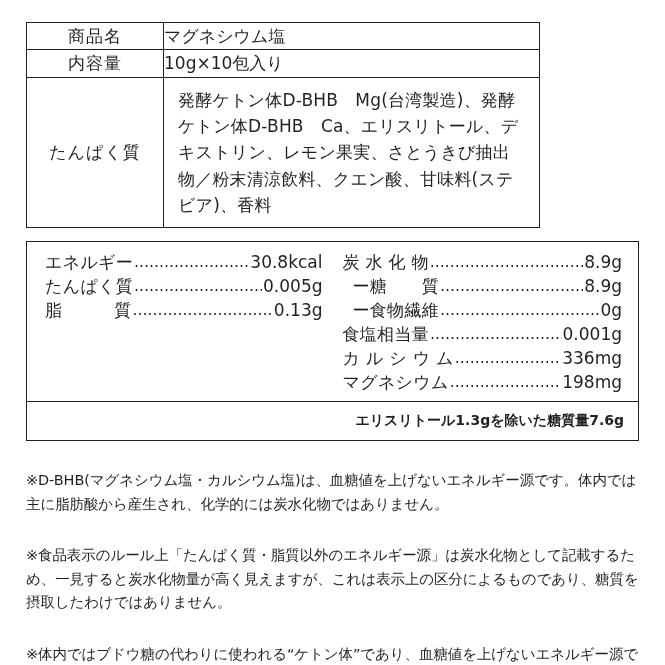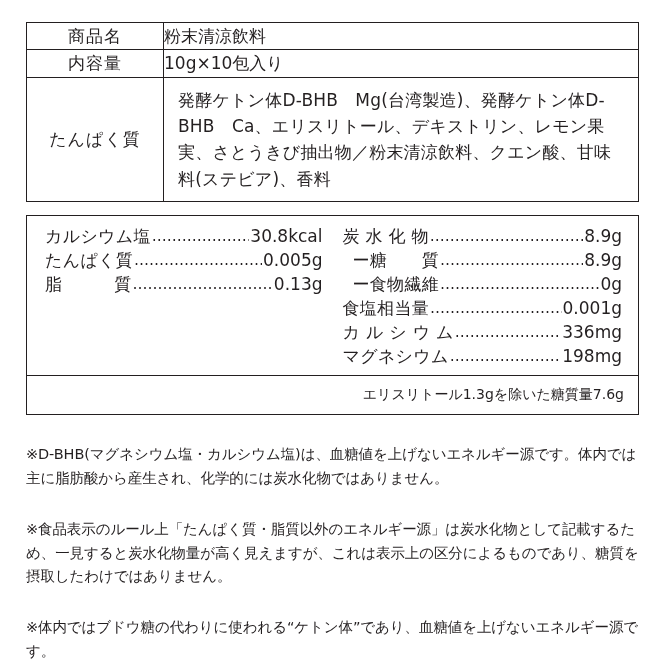--- a/index.html
+++ b/index.html
@@ -17,21 +17,21 @@
   .page {
     position: relative;
     width: 665px;
     height: 665px;
     box-sizing: border-box;
     padding: 22px 26px 10px 26px;
   }
 
   
   .product-table {
-    width: 613px;
+    width: 514px;
     border-collapse: collapse;
     table-layout: fixed;
     border: 1px solid #231f20;
   }
   .product-table td {
     border: 1px solid #231f20;
     padding: 0;
     vertical-align: middle;
   }
   .label-cell {
@@ -149,40 +149,40 @@
 </style>
 </head>
 <body>
 
 <div class="page">
 
   <table class="product-table">
     <tbody>
       <tr>
         <td class="label-cell">商品名</td>
-        <td class="value-cell">粉末清涼飲料</td>
+        <td class="value-cell">マグネシウム塩</td>
       </tr>
       <tr>
         <td class="label-cell">内容量</td>
         <td class="value-cell">10g×10包入り</td>
       </tr>
       <tr>
         <td class="label-cell">たんぱく質</td>
         <td class="value-cell multiline">発酵ケトン体D-BHB　Mg(台湾製造)、発酵ケトン体D-BHB　Ca、エリスリトール、デキストリン、レモン果実、さとうきび抽出物／粉末清涼飲料、クエン酸、甘味料(ステビア)、香料</td>
       </tr>
     </tbody>
   </table>
 
   <div class="nutrition">
 
     <div class="nutrition-body">
       <div class="col col-left">
 
         <div class="nrow">
-          <span class="nname">カルシウム塩</span>
+          <span class="nname">エネルギー</span>
           <span class="ndots">……………………………………………………</span>
           <span class="nval">30.8kcal</span>
         </div>
 
         <div class="nrow">
           <span class="nname">たんぱく質</span>
           <span class="ndots">……………………………………………………</span>
           <span class="nval">0.005g</span>
         </div>
 
@@ -229,21 +229,21 @@
         <div class="nrow">
           <span class="nname">マグネシウム</span>
           <span class="ndots">……………………………………………………</span>
           <span class="nval">198mg</span>
         </div>
 
       </div>
     </div>
 
     <div class="footnote-box">
-      <div class="fn-right-line2" style="text-align:right; padding-right:2px;">エリスリトール1.3gを除いた糖質量7.6g</div>
+      <div class="fn-right-line2" style="text-align:right; padding-right:2px;font-weight:bold;">エリスリトール1.3gを除いた糖質量7.6g</div>
     </div>
   </div>
 
   <div class="notes">
     <div class="note">※D-BHB(マグネシウム塩・カルシウム塩)は、血糖値を上げないエネルギー源です。体内では主に脂肪酸から産生され、化学的には炭水化物ではありません。</div>
     <div class="note">※食品表示のルール上「たんぱく質・脂質以外のエネルギー源」は炭水化物として記載するため、一見すると炭水化物量が高く見えますが、これは表示上の区分によるものであり、糖質を摂取したわけではありません。</div>
     <div class="note">※体内ではブドウ糖の代わりに使われる“ケトン体”であり、血糖値を上げないエネルギー源です。</div>
   </div>
 
 </div>

